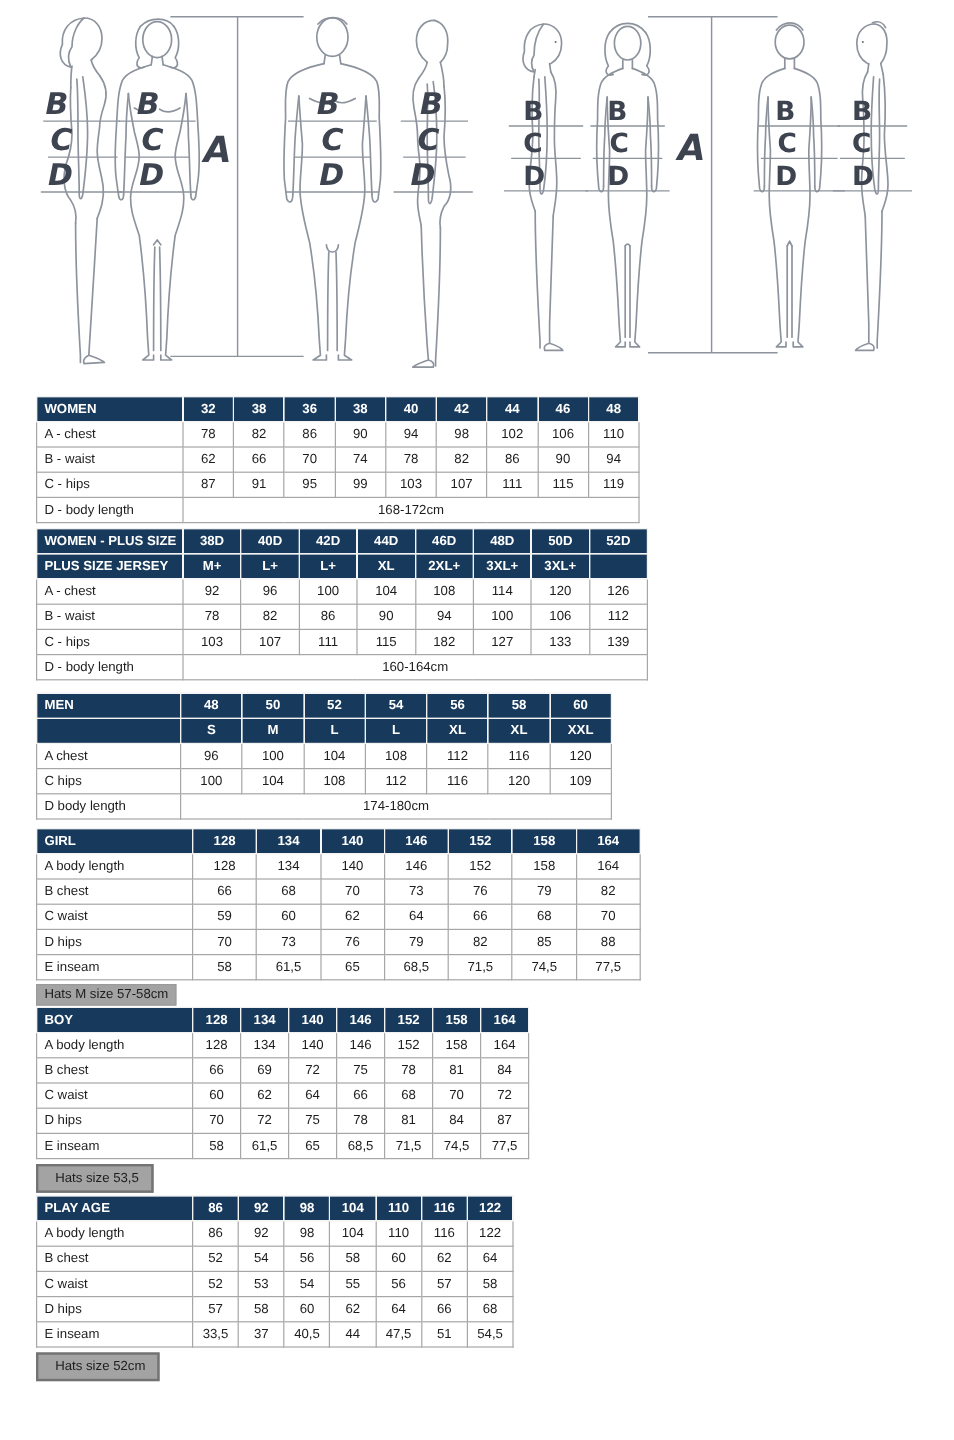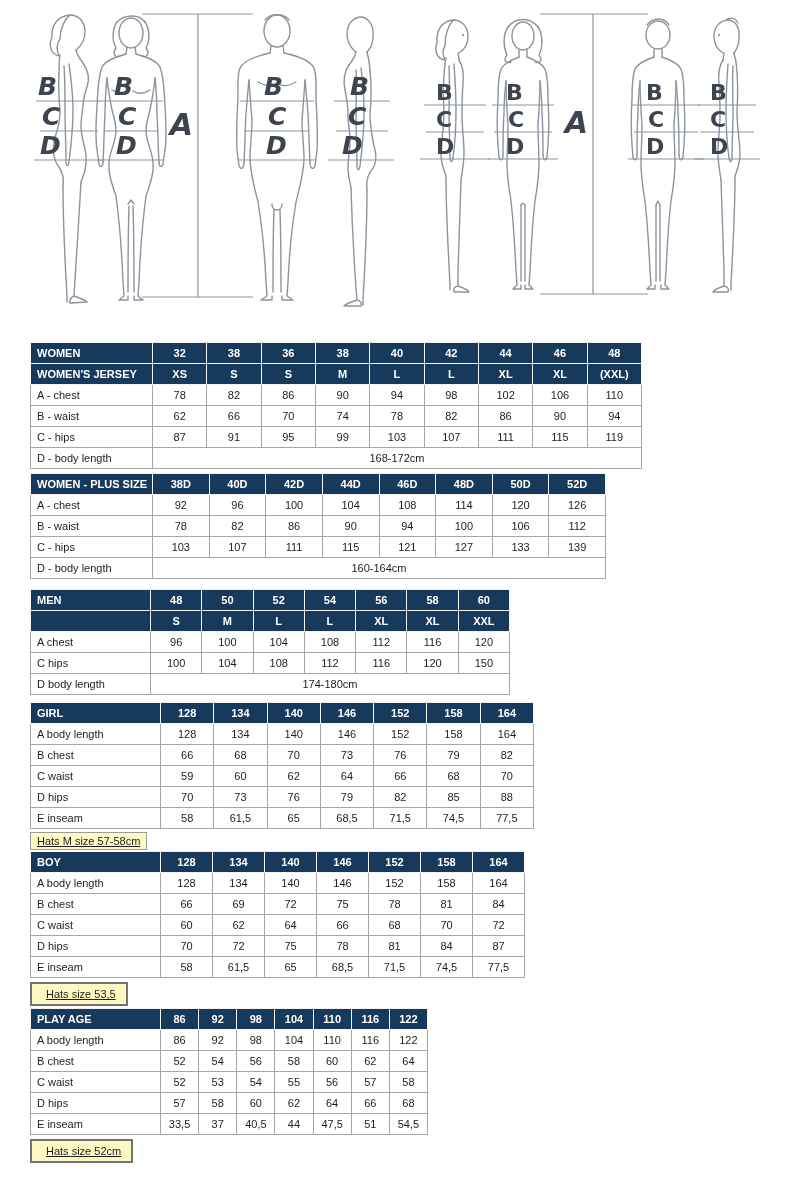--- a/index.html
+++ b/index.html
@@ -12,28 +12,28 @@
   .dimline{stroke:#8d939d;stroke-width:1.2;}
   .letter{font-family:"DejaVu Sans",sans-serif;font-weight:bold;font-style:italic;font-size:25px;fill:#3d4450;}
   .letter-kid{font-family:"DejaVu Sans",sans-serif;font-weight:bold;font-size:22px;fill:#3d4450;}
   .letter-a{font-family:"DejaVu Sans",sans-serif;font-weight:bold;font-style:italic;font-size:30px;fill:#3d4450;}
   .tables{padding-left:30px;}
   table{border-collapse:collapse;table-layout:fixed;border:1px solid #9e9e9e;}
   th,td{border:1px solid #a6a6a6;height:20px;padding:0;font-size:11px;line-height:20px;
         text-align:center;white-space:nowrap;overflow:hidden;color:#1d1d1d;}
   th{background:#17395c;color:#ffffff;font-weight:bold;border:1px solid #f2f2f2;}
   th.lbl,td.lbl{text-align:left;padding-left:6px;}
-  .tw{width:612px;margin-top:20px;}
-  .tp{width:576px;margin-top:4px;}
+  .tw{width:503px;margin-top:8px;}
+  .tp{width:510px;margin-top:4px;}
   .tm{width:480px;margin-top:10px;}
   .tg{width:504px;margin-top:7px;}
-  .tb{width:495px;margin-top:1px;}
+  .tb{width:411px;margin-top:1px;}
   .ty{width:398px;margin-top:2px;}
   col.c0w{width:122px;} col.c0m{width:120px;} col.c0k{width:130px;}
-  .note{width:fit-content;font-size:11px;line-height:14px;background:#fef9c3;text-decoration:underline;}
+  .note{width:fit-content;font-size:11px;line-height:14px;background:#a3a3a3;}
   .note-thin{border:1px solid #9a9a9a;padding:1px 6px;margin-top:3px;}
   .note-thick{border:2px solid #737373;padding:3px 10px 3px 14px;margin-top:4px;}
 </style>
 </head>
 <body>
 
 <div class="sheet">
 
   <svg class="figures" viewBox="0 0 795 322">
 
@@ -255,32 +255,20 @@
             <th>32</th>
             <th>38</th>
             <th>36</th>
             <th>38</th>
             <th>40</th>
             <th>42</th>
             <th>44</th>
             <th>46</th>
             <th>48</th>
           </tr>
-          <tr>
-            <th class="lbl">WOMEN'S JERSEY</th>
-            <th>XS</th>
-            <th>S</th>
-            <th>S</th>
-            <th>M</th>
-            <th>L</th>
-            <th>L</th>
-            <th>XL</th>
-            <th>XL</th>
-            <th>(XXL)</th>
-          </tr>
         </thead>
         <tbody>
           <tr>
             <td class="lbl">A - chest</td>
             <td>78</td>
             <td>82</td>
             <td>86</td>
             <td>90</td>
             <td>94</td>
             <td>98</td>
@@ -335,20 +323,31 @@
             <th class="lbl">WOMEN - PLUS SIZE</th>
             <th>38D</th>
             <th>40D</th>
             <th>42D</th>
             <th>44D</th>
             <th>46D</th>
             <th>48D</th>
             <th>50D</th>
             <th>52D</th>
           </tr>
+          <tr>
+            <th class="lbl">PLUS SIZE JERSEY</th>
+            <th>M+</th>
+            <th>L+</th>
+            <th>L+</th>
+            <th>XL</th>
+            <th>2XL+</th>
+            <th>3XL+</th>
+            <th>3XL+</th>
+            <th></th>
+          </tr>
         </thead>
         <tbody>
           <tr>
             <td class="lbl">A - chest</td>
             <td>92</td>
             <td>96</td>
             <td>100</td>
             <td>104</td>
             <td>108</td>
             <td>114</td>
@@ -365,21 +364,21 @@
             <td>100</td>
             <td>106</td>
             <td>112</td>
           </tr>
           <tr>
             <td class="lbl">C - hips</td>
             <td>103</td>
             <td>107</td>
             <td>111</td>
             <td>115</td>
-            <td>121</td>
+            <td>182</td>
             <td>127</td>
             <td>133</td>
             <td>139</td>
           </tr>
           <tr>
             <td class="lbl">D - body length</td>
             <td colspan="8">160-164cm</td>
           </tr>
         </tbody>
       </table>
@@ -428,21 +427,21 @@
             <td>120</td>
           </tr>
           <tr>
             <td class="lbl">C hips</td>
             <td>100</td>
             <td>104</td>
             <td>108</td>
             <td>112</td>
             <td>116</td>
             <td>120</td>
-            <td>150</td>
+            <td>109</td>
           </tr>
           <tr>
             <td class="lbl">D body length</td>
             <td colspan="7">174-180cm</td>
           </tr>
         </tbody>
       </table>
     <table class="tg">
         <colgroup>
           <col class="c0k">

